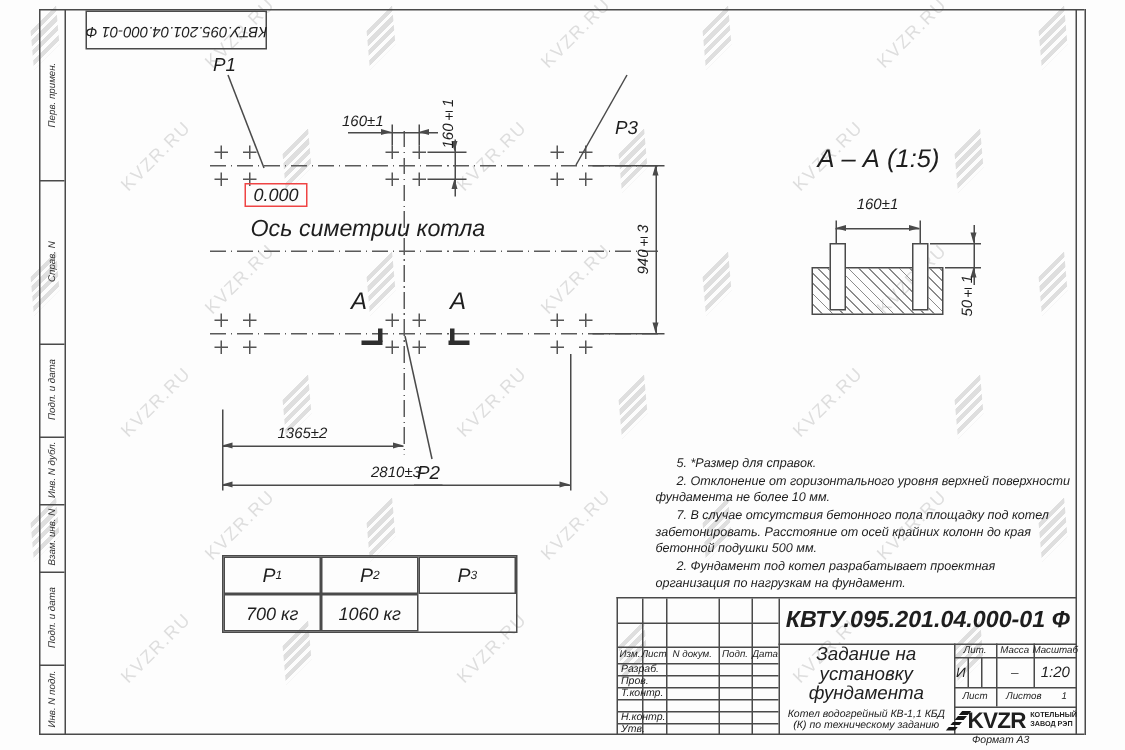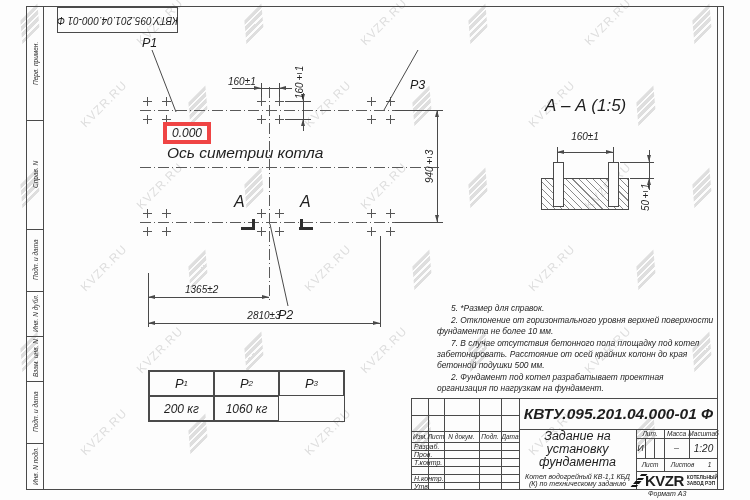--- a/index.html
+++ b/index.html
@@ -170,21 +170,21 @@
   <div class="ah ah-l" style="left:148px;top:295px;"></div>
   <div class="ah ah-r" style="left:262px;top:295px;"></div>
   <div class="dim" style="left:185px;top:284px;width:46px;text-align:left;">1365±2</div>
 
   <div class="lv" style="left:380px;top:236px;height:91px;"></div>
   <div class="lh" style="left:148px;top:323px;width:232px;"></div>
   <div class="ah ah-l" style="left:148px;top:321px;"></div>
   <div class="ah ah-r" style="left:373px;top:321px;"></div>
   <div class="dim" style="left:241px;top:310px;width:46px;text-align:center;">2810±3</div>
 
-  <div class="abs" style="left:163px;top:122px;border:4px solid #ef4444;padding:0 5px;font-size:12px;">0.000</div>
+  <div class="abs" style="left:163px;top:122px;border:1px solid #ef4444;padding:0 5px;font-size:12px;">0.000</div>
   <div class="abs" style="left:167px;top:144px;font-size:15.5px;white-space:nowrap;">Ось симетрии котла</div>
 
   <div class="abs" style="left:142px;top:36px;font-size:12.5px;">P1</div>
   <div class="abs" style="left:410px;top:35px;font-size:12.5px;margin-top:43px;">P3</div>
   <div class="abs" style="left:276px;top:308px;font-size:12.5px;border-bottom:1px solid #4a4a4a;padding:0 2px 1px 2px;">P2</div>
 
   <div class="abs" style="left:234px;top:193px;font-size:16px;">А</div>
   <div class="abs" style="left:300px;top:193px;font-size:16px;">А</div>
   <div class="cutbar" style="left:241px;top:227px;width:14px;height:2.5px;"></div>
   <div class="cutbar" style="left:252px;top:219px;width:2.5px;height:9px;"></div>
@@ -230,21 +230,21 @@
         <sub style="font-size:8px;">1</sub>
       </div>
     <div style="font-size:13px;">
         <span>P</span>
         <sub style="font-size:8px;">2</sub>
       </div>
     <div style="font-size:13px;">
         <span>P</span>
         <sub style="font-size:8px;">3</sub>
       </div>
-    <div style="font-size:12px;">200 кг</div>
+    <div style="font-size:12px;">700 кг</div>
     <div style="font-size:12px;">1060 кг</div>
   </div>
 
   <div class="abs" style="left:411px;top:398px;width:306px;height:91px;border-top:1px solid #4a4a4a;border-left:1px solid #4a4a4a;">
 
     <div class="lv" style="left:16px;top:0;height:91px;"></div>
     <div class="lv" style="left:32px;top:0;height:91px;"></div>
     <div class="lv" style="left:67px;top:0;height:91px;"></div>
     <div class="lv" style="left:89px;top:0;height:91px;"></div>
     <div class="lv" style="left:107px;top:0;height:91px;"></div>

